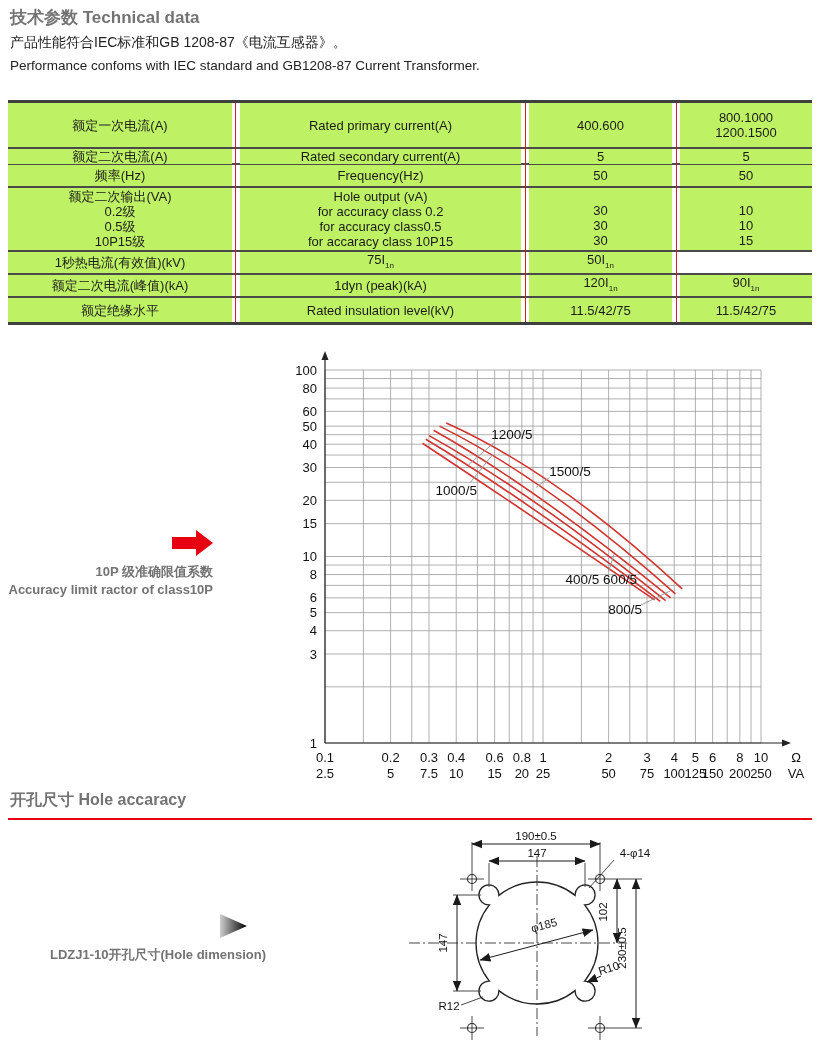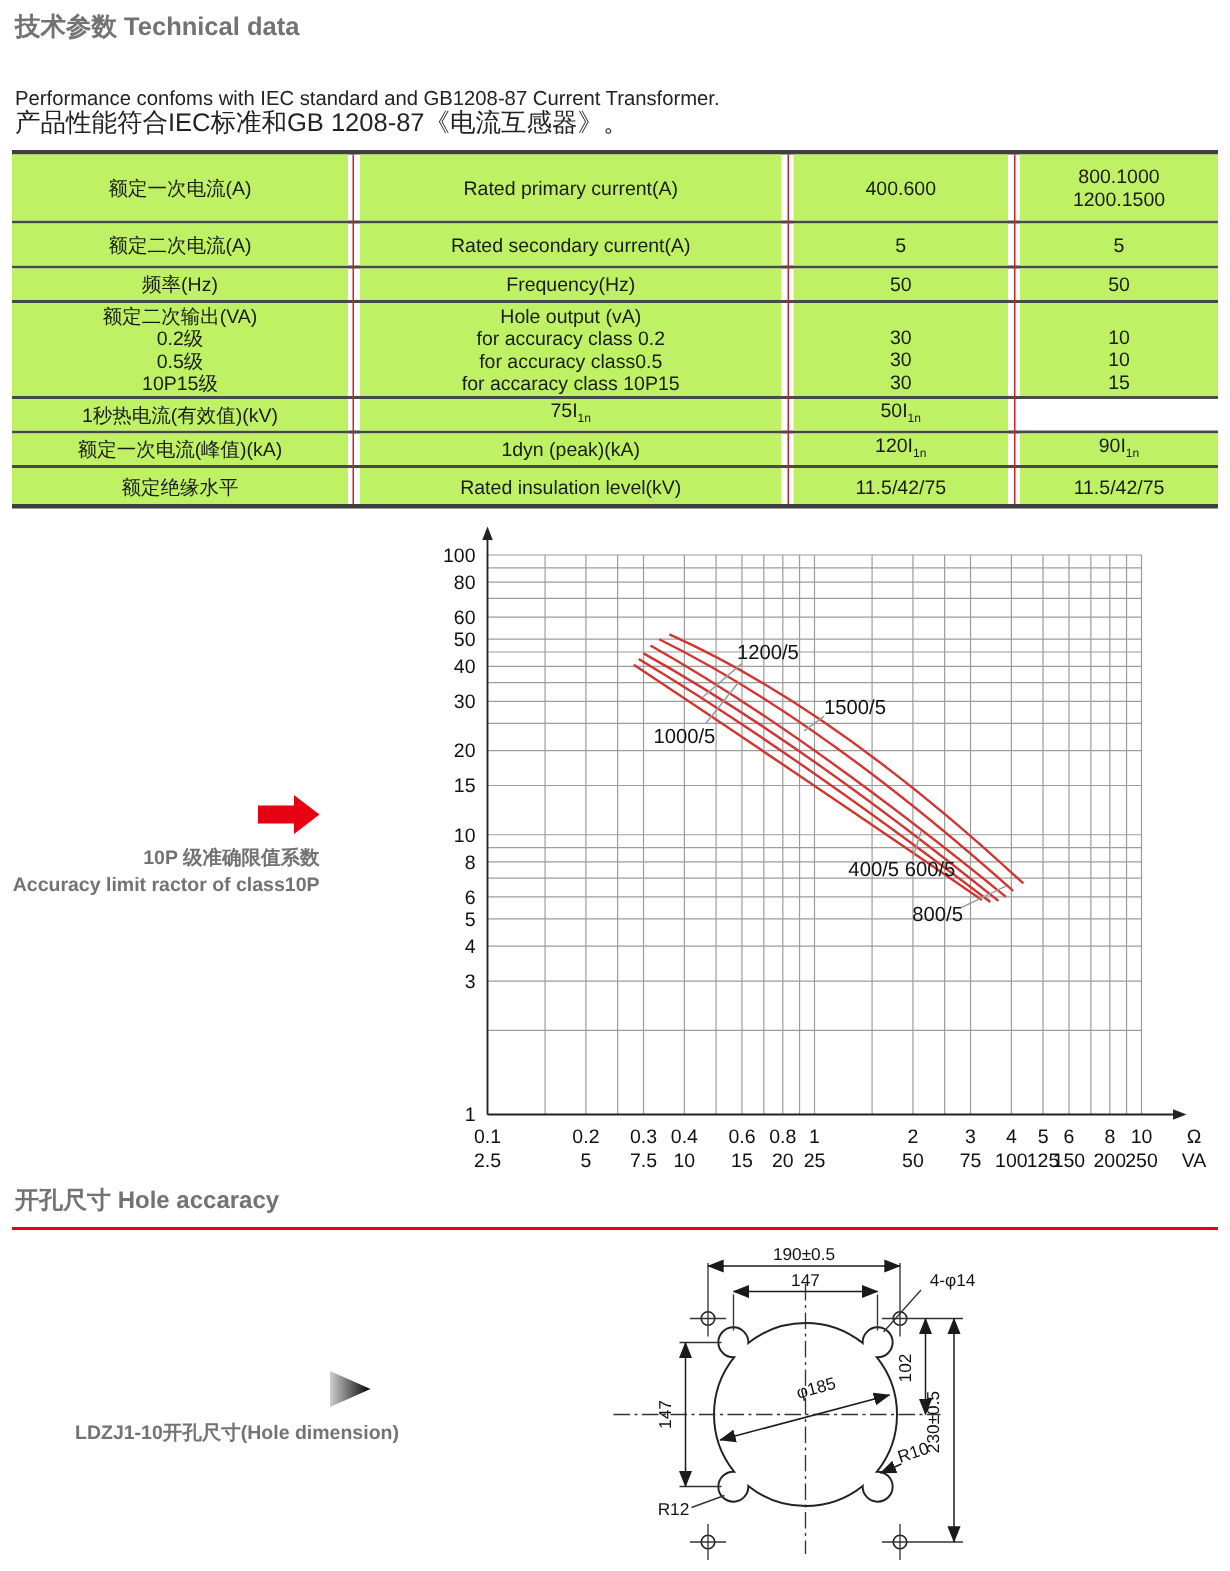--- a/index.html
+++ b/index.html
@@ -1,21 +1,21 @@
 <!DOCTYPE html>
 <html><head>
 <meta charset="utf-8">
 <style>
   html,body{margin:0;padding:0;background:#ffffff;}
   .page{position:relative;width:820px;height:1047px;background:#fff;overflow:hidden;
         font-family:"Liberation Sans","DejaVu Sans",sans-serif;color:#1b1b1b;}
   .abs{position:absolute;}
   .red{color:#737373;}
   .title{left:10px;top:6px;font-size:17px;font-weight:bold;}
-  .sub1{left:10px;top:34px;font-size:17px;color:#222;margin-top:36px;}
+  .sub1{left:10px;top:34px;font-size:14px;color:#222;}
   .sub2{left:10px;top:58px;font-size:13.5px;color:#222;}
 
   
   #tech-table{position:absolute;left:8px;top:100px;width:804px;
               border-top:3px solid #3f3f3f;border-bottom:3px solid #3f3f3f;}
   .t-row{display:grid;grid-template-columns:224px 281px 143px 132px;column-gap:8px;
          border-bottom:2px solid #4a4a4a;box-sizing:border-box;}
   .t-row:last-child{border-bottom:none;}
   .t-cell{display:flex;flex-direction:column;justify-content:center;align-items:center;
           background:#bef264;font-size:13px;line-height:15px;text-align:center;}
@@ -55,21 +55,21 @@
           <div class="line">Rated primary current(A)</div>
         </div>
         <div class="t-cell">
           <div class="line">400.600</div>
         </div>
         <div class="t-cell">
           <div class="line">800.1000</div>
           <div class="line">1200.1500</div>
         </div>
       </div>
-      <div class="t-row" style="height: 30px;">
+      <div class="t-row" style="height: 16px;">
         <div class="t-cell">
           <div class="line">额定二次电流(A)</div>
         </div>
         <div class="t-cell">
           <div class="line">Rated secondary current(A)</div>
         </div>
         <div class="t-cell">
           <div class="line">5</div>
         </div>
         <div class="t-cell">
@@ -120,21 +120,21 @@
         </div>
         <div class="t-cell">
           <div class="line">75I<sub>1n</sub></div>
         </div>
         <div class="t-cell">
           <div class="line">50I<sub>1n</sub></div>
         </div>
       </div>
       <div class="t-row" style="height: 23px;">
         <div class="t-cell">
-          <div class="line">额定一次电流(峰值)(kA)</div>
+          <div class="line">额定二次电流(峰值)(kA)</div>
         </div>
         <div class="t-cell">
           <div class="line">1dyn (peak)(kA)</div>
         </div>
         <div class="t-cell">
           <div class="line">120I<sub>1n</sub></div>
         </div>
         <div class="t-cell">
           <div class="line">90I<sub>1n</sub></div>
         </div>

